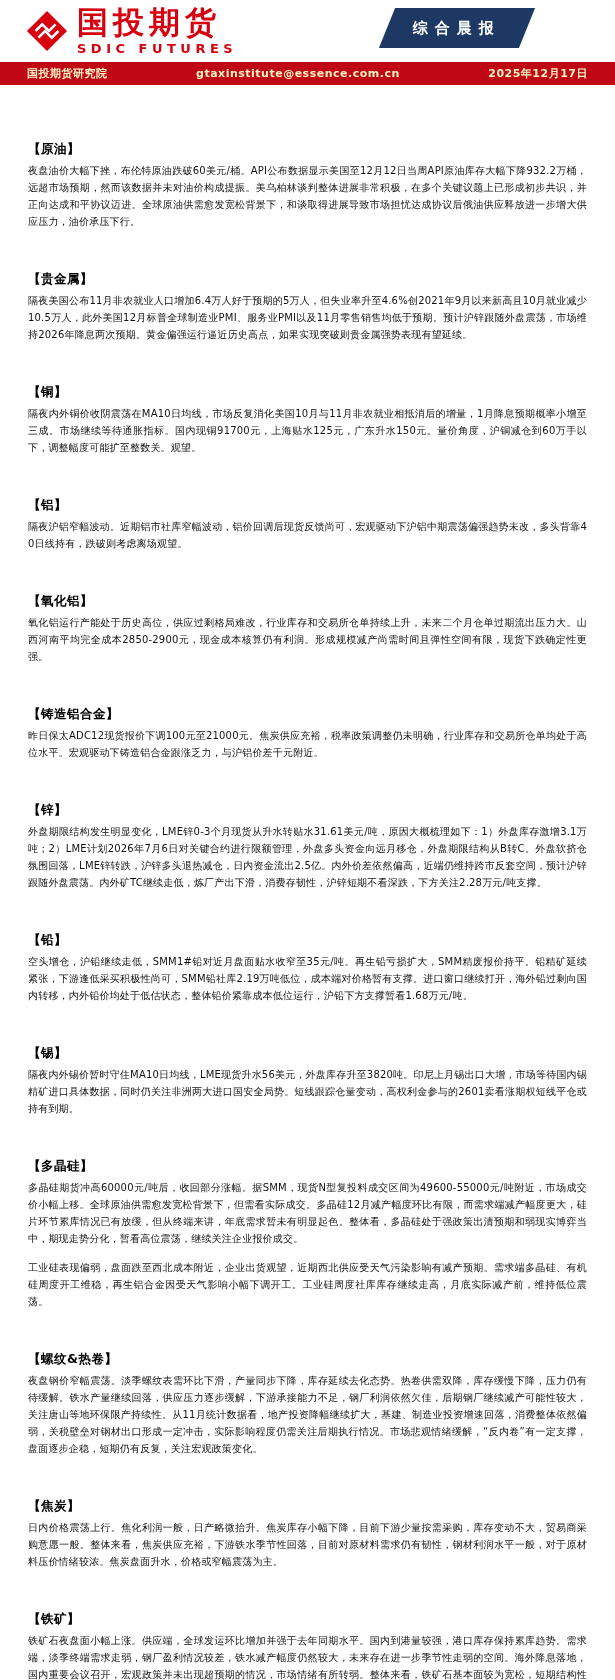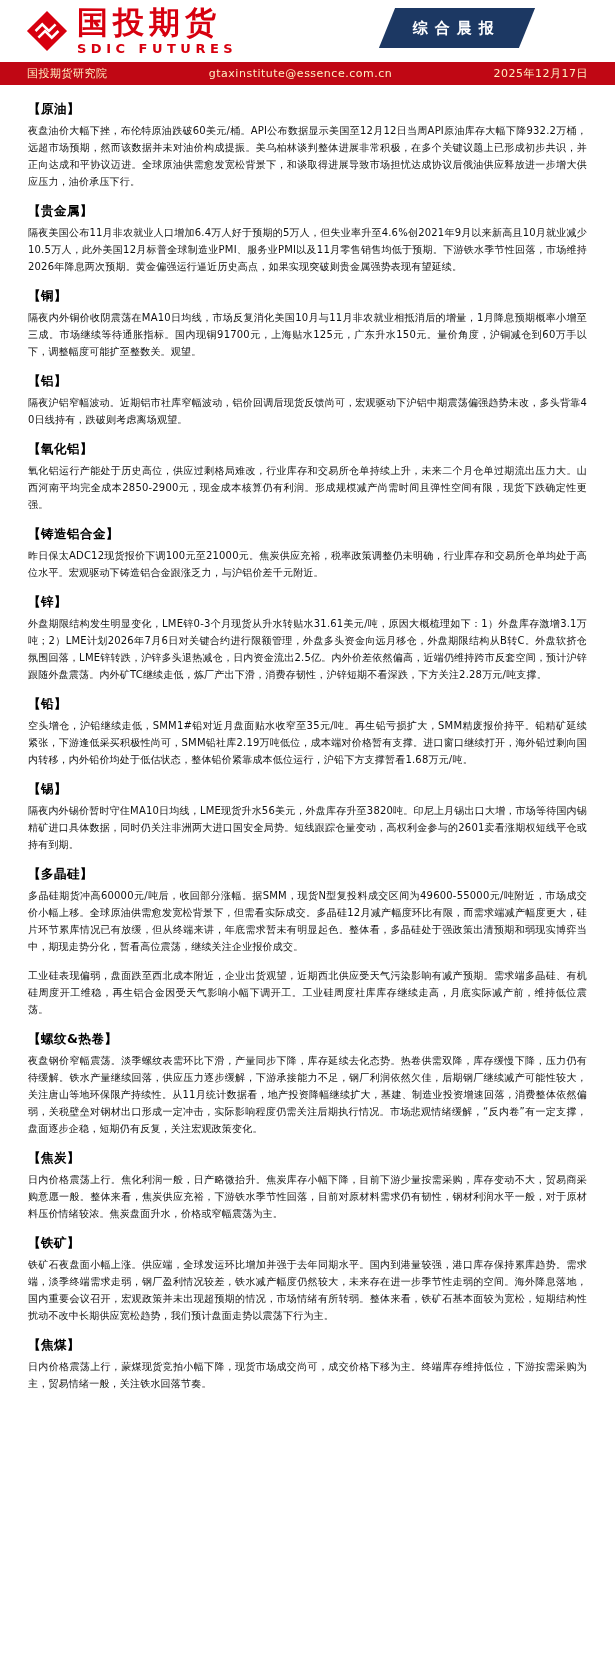--- a/index.html
+++ b/index.html
@@ -38,30 +38,30 @@
     color: #ffffff; font-size: 15px; font-weight: bold; letter-spacing: 7px;
     white-space: nowrap;
   }
 
   
   .infobar {
     height: 23px; background: var(--bar-red, #c00714);
     display: flex; align-items: center; justify-content: space-between;
     padding: 0 27px;
     color: var(--bar-text, #fff3c2);
-    font-size: 11px; font-weight: normal; letter-spacing: 0.5px;
+    font-size: 11px; font-weight: bold; letter-spacing: 0.5px;
   }
   .infobar span { white-space: nowrap; }
 
   
   .report-body { padding: 15px 28px 0 28px; }
   .section { margin-bottom: 12px; }
   .sec-title {
     font-size: 12.5px; font-weight: bold; color: #000;
-    line-height: 17px; margin-bottom: 5px; letter-spacing: 0.5px;
+    line-height: 17px; margin-bottom: 5px; letter-spacing: 0.5px; margin-top: 40px;
   }
   .sec-body {
     font-size: 10px; line-height: 17px; color: #111;
     text-align: justify; text-justify: inter-ideograph;
     word-break: break-all; letter-spacing: 0.2px;
   }
 </style>
 </head>
 <body>
 
@@ -94,21 +94,21 @@
     <span>2025年12月17日</span>
   </div>
 
   <main class="report-body">
       <section class="section">
     <h3 class="sec-title">【原油】</h3>
     <p class="sec-body">夜盘油价大幅下挫，布伦特原油跌破60美元/桶。API公布数据显示美国至12月12日当周API原油库存大幅下降932.2万桶，远超市场预期，然而该数据并未对油价构成提振。美乌柏林谈判整体进展非常积极，在多个关键议题上已形成初步共识，并正向达成和平协议迈进。全球原油供需愈发宽松背景下，和谈取得进展导致市场担忧达成协议后俄油供应释放进一步增大供应压力，油价承压下行。</p>
   </section>
       <section class="section">
     <h3 class="sec-title">【贵金属】</h3>
-    <p class="sec-body">隔夜美国公布11月非农就业人口增加6.4万人好于预期的5万人，但失业率升至4.6%创2021年9月以来新高且10月就业减少10.5万人，此外美国12月标普全球制造业PMI、服务业PMI以及11月零售销售均低于预期。下游铁水季节性回落，市场维持2026年降息两次预期。黄金偏强运行逼近历史高点，如果实现突破则贵金属强势表现有望延续。</p>
+    <p class="sec-body">隔夜美国公布11月非农就业人口增加6.4万人好于预期的5万人，但失业率升至4.6%创2021年9月以来新高且10月就业减少10.5万人，此外美国12月标普全球制造业PMI、服务业PMI以及11月零售销售均低于预期。预计沪锌跟随外盘震荡，市场维持2026年降息两次预期。黄金偏强运行逼近历史高点，如果实现突破则贵金属强势表现有望延续。</p>
   </section>
       <section class="section">
     <h3 class="sec-title">【铜】</h3>
     <p class="sec-body">隔夜内外铜价收阴震荡在MA10日均线，市场反复消化美国10月与11月非农就业相抵消后的增量，1月降息预期概率小增至三成。市场继续等待通胀指标。国内现铜91700元，上海贴水125元，广东升水150元。量价角度，沪铜减仓到60万手以下，调整幅度可能扩至整数关。观望。</p>
   </section>
       <section class="section">
     <h3 class="sec-title">【铝】</h3>
     <p class="sec-body">隔夜沪铝窄幅波动。近期铝市社库窄幅波动，铝价回调后现货反馈尚可，宏观驱动下沪铝中期震荡偏强趋势未改，多头背靠40日线持有，跌破则考虑离场观望。</p>
   </section>
       <section class="section">

